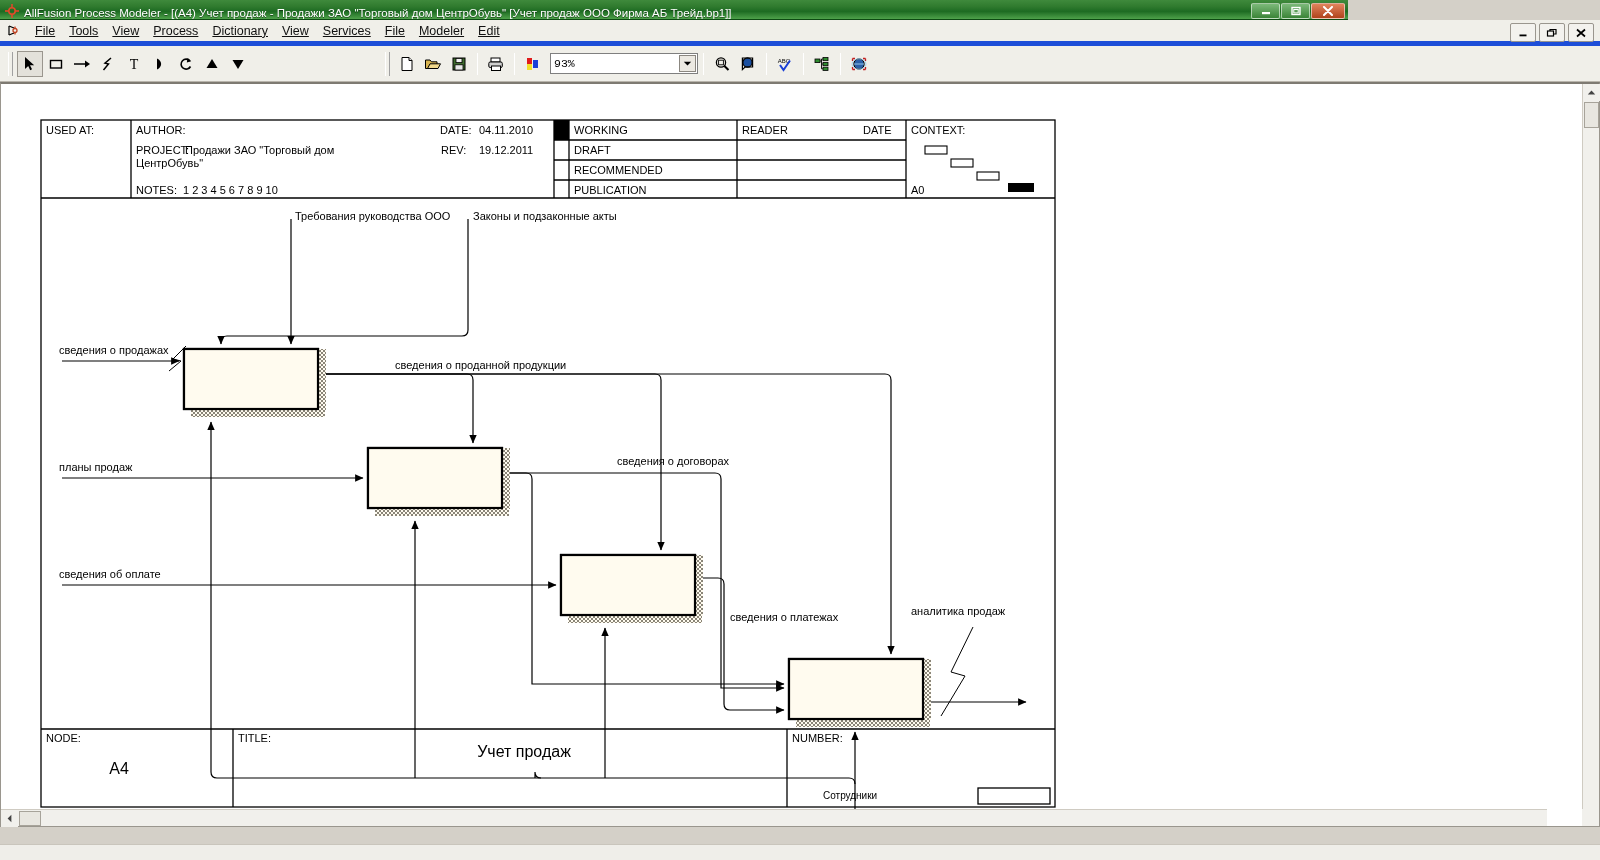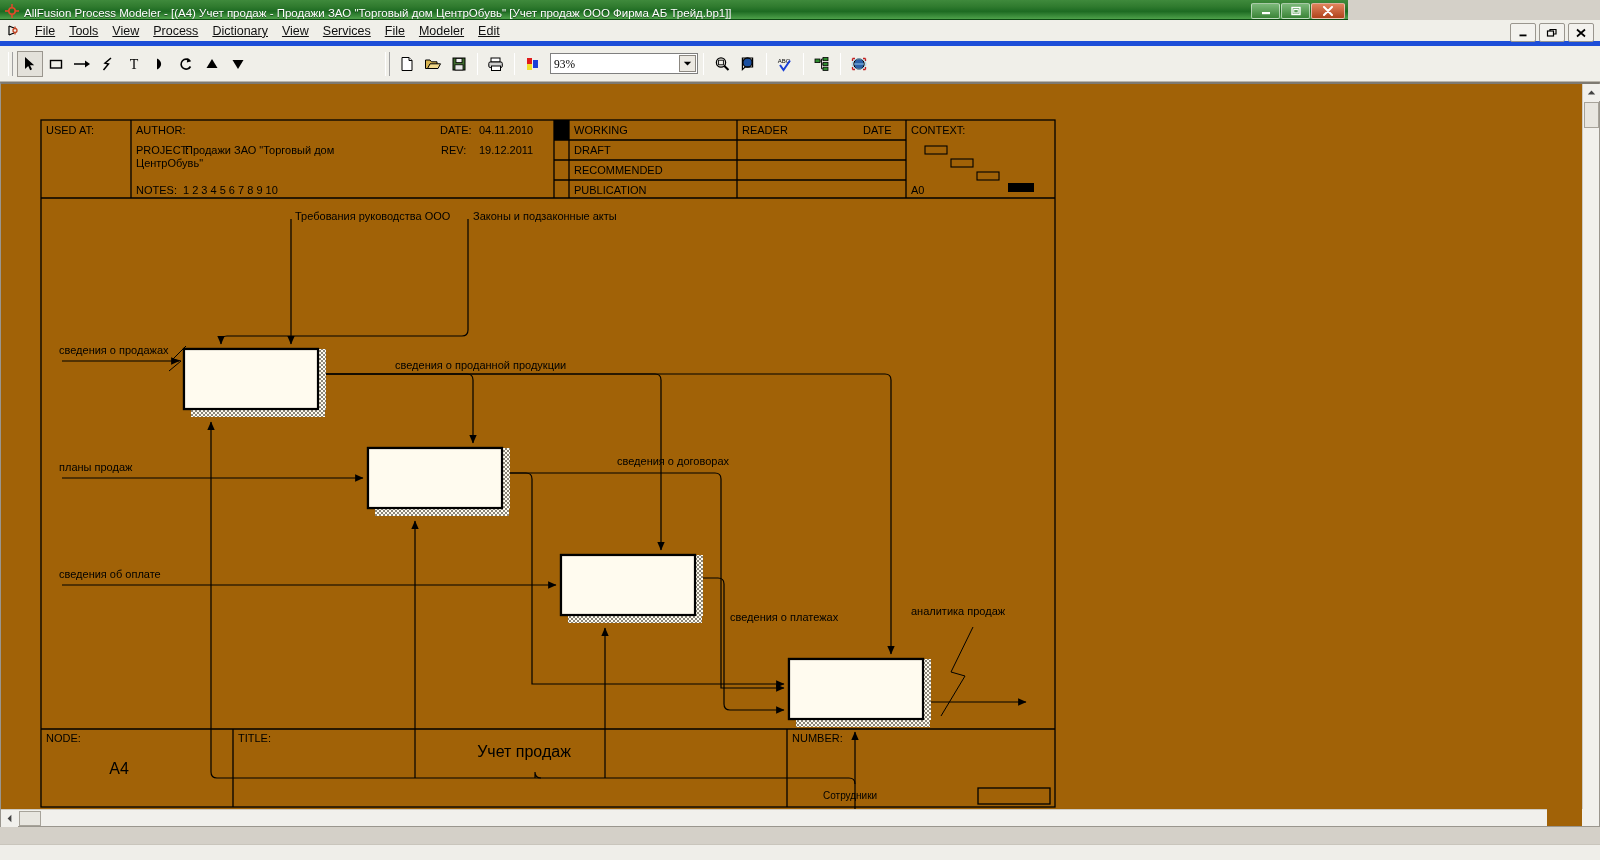--- a/index.html
+++ b/index.html
@@ -69,32 +69,32 @@
     cursor:default;
   }
   .tool.sel{ border:1px solid #9a968e; background:#e3e1da; }
   .sep{ width:1px;height:22px;background:#a8a49b;margin:0 5px;border-right:1px solid #fff;}
   .zoombox{
     position:relative; width:148px;height:21px;background:#fff;
     border:1px solid #7f7f7f; display:flex;align-items:center;margin-left:4px;
   }
   .zoombox input{
     border:0;outline:0;width:120px;height:17px;font-size:11.5px;padding-left:3px;
-    font-family:Liberation Serif, serif; background:transparent; color:#000;
+    font-family:Liberation Mono, monospace; background:transparent; color:#000;
   }
   .zoom-arrow{
     position:absolute;right:1px;top:1px;width:17px;height:17px;
     background:#ece9e2;border:1px solid #8b8780;
     display:flex;align-items:center;justify-content:center;
   }
 
   
   .client{
     position:absolute; left:0; top:82px; width:1600px; height:745px;
-    background:#a16207; border:1px solid #9a968e; border-top:2px solid #7e7a72;
+    background:#ffffff; border:1px solid #9a968e; border-top:2px solid #7e7a72;
   }
   .canvas{ position:absolute; left:0;top:0;width:1546px;height:727px; overflow:hidden;}
   .vscroll{
     position:absolute; right:0; top:0; width:17px; height:727px; background:#f1f0ec;
     border-left:1px solid #cfcbc2;
   }
   .hscroll{
     position:absolute; left:0; bottom:0; width:1546px; height:17px; background:#f1f0ec;
     border-top:1px solid #cfcbc2;
   }

